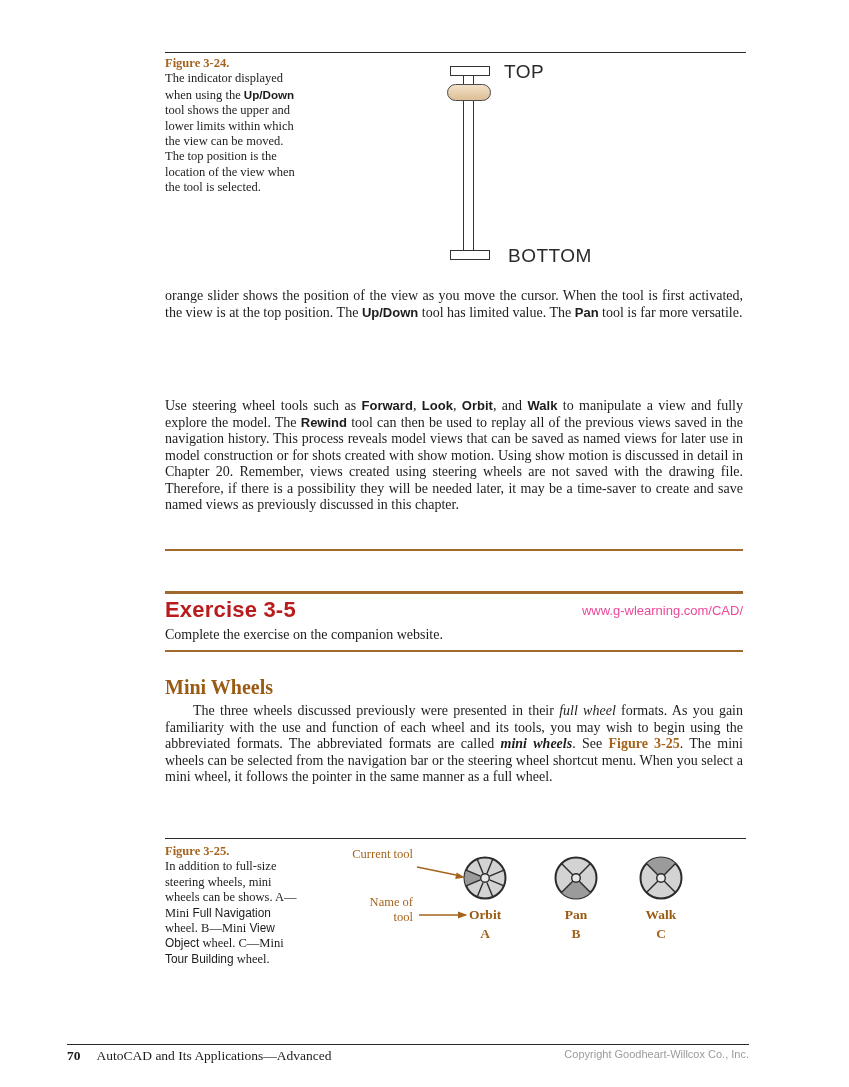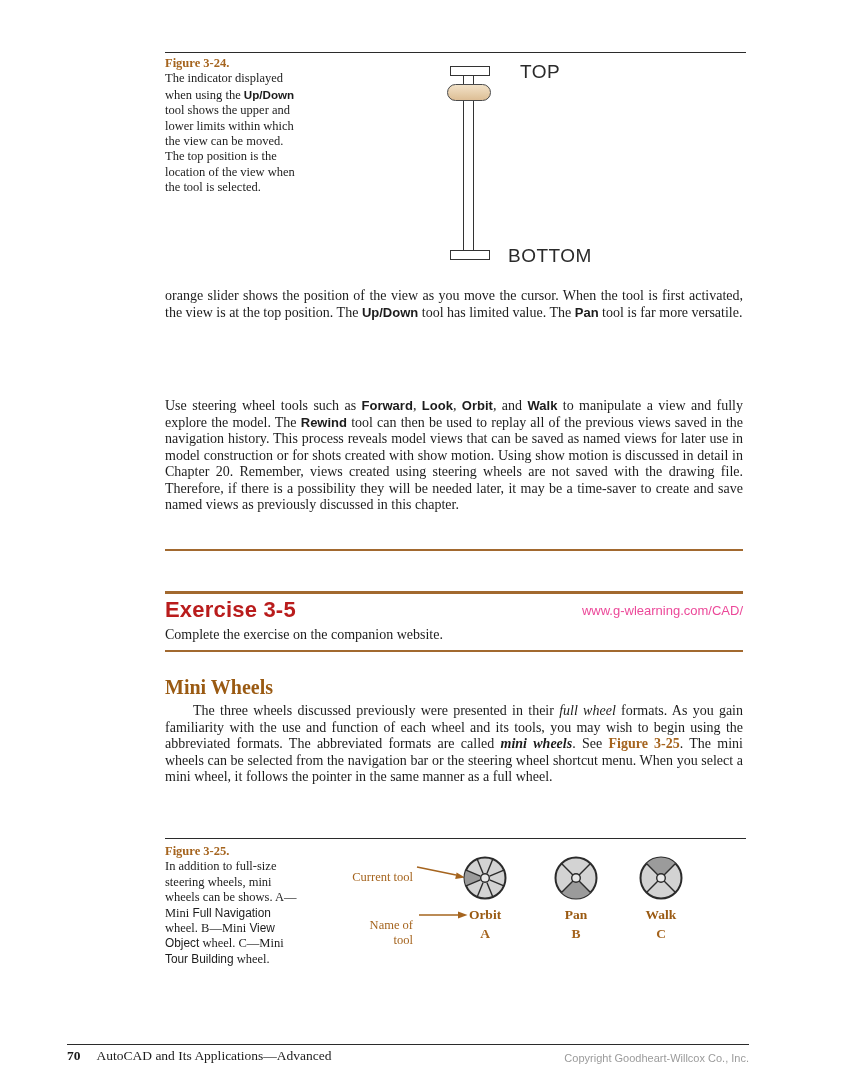--- a/index.html
+++ b/index.html
@@ -41,25 +41,25 @@
   
   .section-title { font-size:20px; font-weight:bold; color:#9A5A12; }
   
   .bar-outline { border:1.5px solid #333; background:#fff; }
   .slider-pill {
     border:1.5px solid #4a4a4a; border-radius:9px;
     background:linear-gradient(#F2E2C8, #DDBE95);
   }
   .big-label { font-family:"Liberation Sans", sans-serif; font-size:19px; color:#2a2a2a; letter-spacing:0.5px; }
   
-  .anno { font-size:12.5px; line-height:15px; color:#A5641E; text-align:right;margin-top:23px; }
+  .anno { font-size:12.5px; line-height:15px; color:#A5641E; text-align:right; }
   .wheel-name { font-size:13.5px; font-weight:bold; color:#9A5A12; text-align:center; }
   .wheel-letter { font-size:13.5px; font-weight:bold; color:#A5641E; text-align:center; }
   
-  .footer-row { display:flex; align-items:flex-end; }
+  .footer-row { display:flex; align-items:flex-start; }
   .footer-num { font-size:13.5px; font-weight:bold; }
   .footer-title { font-size:13.5px; margin-left:16px; }
   .footer-copy { margin-left:auto; font-family:"Liberation Sans", sans-serif; font-size:11px; color:#9B9B9B; }
 </style>
 </head>
 <body>
 
 <div class="page">
 
   <div class="abs rule-dark" style="left:165px;top:52px;width:581px;"></div>
@@ -67,21 +67,21 @@
   <div class="abs caption" style="left:165px;top:56px;width:133px;">
     <div class="fig-label">Figure 3-24.</div>
     <span>The indicator displayed when using the </span><span class="ui">Up/Down</span><span> tool shows the upper and lower limits within which the view can be moved. The top position is the location of the view when the tool is selected.</span>
   </div>
 
   <div class="abs" style="left:440px;top:60px;width:230px;height:212px;">
     <div class="abs bar-outline" style="left:23px;top:12px;width:11px;height:180px;"></div>
     <div class="abs bar-outline" style="left:10px;top:6px;width:40px;height:10px;"></div>
     <div class="abs bar-outline" style="left:10px;top:190px;width:40px;height:10px;"></div>
     <div class="abs slider-pill" style="left:7px;top:24px;width:44px;height:17px;"></div>
-    <div class="abs big-label" style="left:80px;top:1px;">TOP</div>
+    <div class="abs big-label" style="left:64px;top:1px;">TOP</div>
     <div class="abs big-label" style="left:68px;top:185px;">BOTTOM</div>
   </div>
 
   <div class="abs body-text" style="left:165px;top:288px;width:578px;">
     <span>orange slider shows the position of the view as you move the cursor. When the tool is first activated, the view is at the top position. The </span><span class="ui">Up/Down</span><span> tool has limited value. The </span><span class="ui">Pan</span><span> tool is far more versatile.</span>
   </div>
 
   <div class="abs body-text" style="left:165px;top:398px;width:578px;">
     <span>Use steering wheel tools such as </span><span class="ui">Forward</span><span>, </span><span class="ui">Look</span><span>, </span><span class="ui">Orbit</span><span>, and </span><span class="ui">Walk</span><span> to manipulate a view and fully explore the model. The </span><span class="ui">Rewind</span><span> tool can then be used to replay all of the previous views saved in the navigation history. This process reveals model views that can be saved as named views for later use in model construction or for shots created with show motion. Using show motion is discussed in detail in Chapter 20. Remember, views created using steering wheels are not saved with the drawing file. Therefore, if there is a possibility they will be needed later, it may be a time-saver to create and save named views as previously discussed in this chapter.</span>
   </div>

